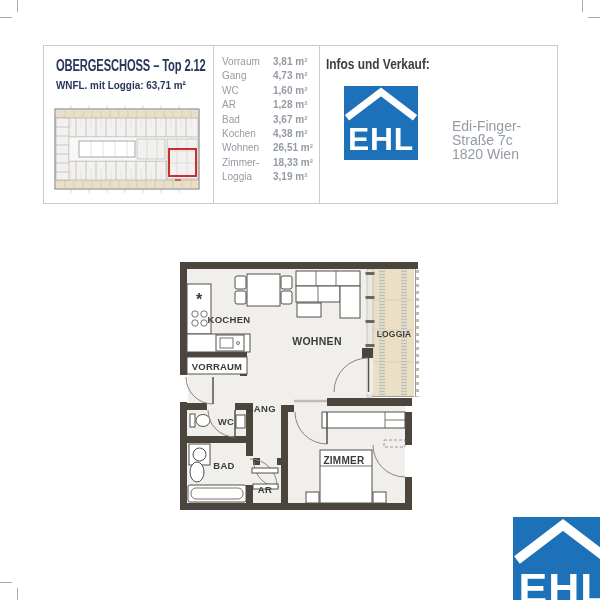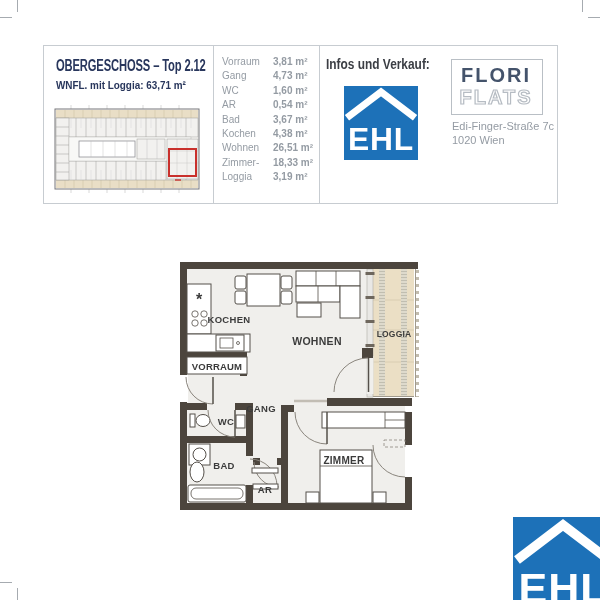--- a/index.html
+++ b/index.html
@@ -25,21 +25,21 @@
   
   .contact-heading{position:absolute;left:282px;top:10px;font-size:14px;font-weight:bold;
                color:#3b3e44;white-space:nowrap;transform:scaleX(.85);transform-origin:left top;}
   .ehl-logo{position:absolute;}
   .ehl-top{left:300px;top:40px;width:74px;height:74px;}
   .ehl-svg{display:block;width:100%;height:100%;}
   .ehl-svg text{font-family:"Liberation Sans",sans-serif;font-weight:bold;}
   .flori-box{position:absolute;left:407px;top:13px;width:90px;height:54px;border:1px solid #b9bfc5;}
   .flori-box svg{display:block;}
   .flori-box text{font-family:"Liberation Sans",sans-serif;font-weight:bold;letter-spacing:2px;}
-  .address{position:absolute;left:408px;top:73px;font-size:11px;color:#949ba3;line-height:14px;}
+  .address{position:absolute;left:408px;top:73px;font-size:14px;color:#949ba3;line-height:14px;}
   
   .floorplan{position:absolute;left:0;top:0;pointer-events:none;}
   .floorplan text{font-family:"Liberation Sans",sans-serif;font-weight:bold;fill:#3b3b3b;}
   
   .ehl-footer{left:513px;top:517px;width:100px;height:100px;}
 </style>
 </head>
 <body>
 
 <div class="page">
@@ -101,21 +101,21 @@
       <div class="arow">
           <span class="al">Gang</span>
           <span class="av">4,73 m²</span>
         </div>
       <div class="arow">
           <span class="al">WC</span>
           <span class="av">1,60 m²</span>
         </div>
       <div class="arow">
           <span class="al">AR</span>
-          <span class="av">0,54 m²</span>
+          <span class="av">1,28 m²</span>
         </div>
       <div class="arow">
           <span class="al">Bad</span>
           <span class="av">3,67 m²</span>
         </div>
       <div class="arow">
           <span class="al">Kochen</span>
           <span class="av">4,38 m²</span>
         </div>
       <div class="arow">
@@ -135,30 +135,24 @@
     <div class="contact-heading">Infos und Verkauf:</div>
 
     <div class="ehl-logo ehl-top">
       <svg class="ehl-svg" viewBox="0 0 100 100">
         <rect x="0" y="0" width="100" height="100" fill="#1d71b8"></rect>
         <path d="M4 43 L50 8 L96 43" fill="none" stroke="#ffffff" stroke-width="9.5"></path>
         <text x="50" y="86" text-anchor="middle" font-size="43" fill="#ffffff" letter-spacing="1">EHL</text>
       </svg>
     </div>
 
-    <div class="flori-box">
-      <svg width="88" height="52" viewBox="0 0 88 52">
-        <text x="44" y="22" text-anchor="middle" font-size="20" fill="#44536b">FLORI</text>
-        <text x="44" y="44" text-anchor="middle" font-size="20" fill="#ffffff" stroke="#b6bcc3" stroke-width="1.2">FLATS</text>
-      </svg>
-    </div>
 
     <div class="address">
       <div>Edi-Finger-Straße 7c</div>
-      <div>1020 Wien</div>
+      <div>1820 Wien</div>
     </div>
   </div>
 
   <svg class="floorplan" width="600" height="600" viewBox="0 0 600 600">
     <defs>
       <pattern id="hh" width="4" height="3" patternUnits="userSpaceOnUse">
         <rect width="4" height="3" fill="#dedacc"></rect>
         <line x1="0" y1="1.5" x2="4" y2="1.5" stroke="#b5b1a4" stroke-width="0.7"></line>
       </pattern>
     </defs>

